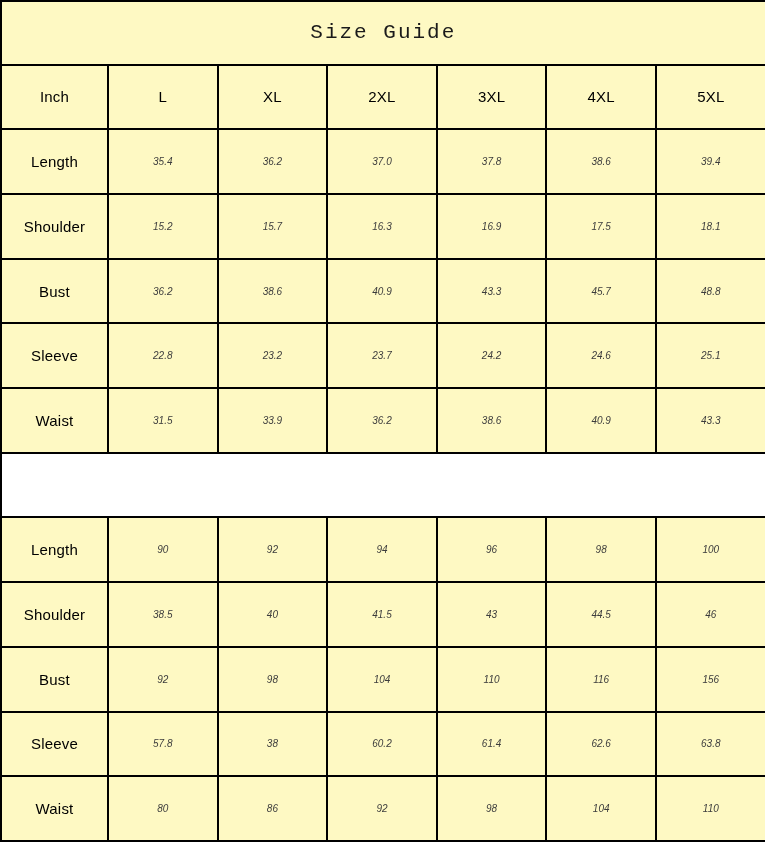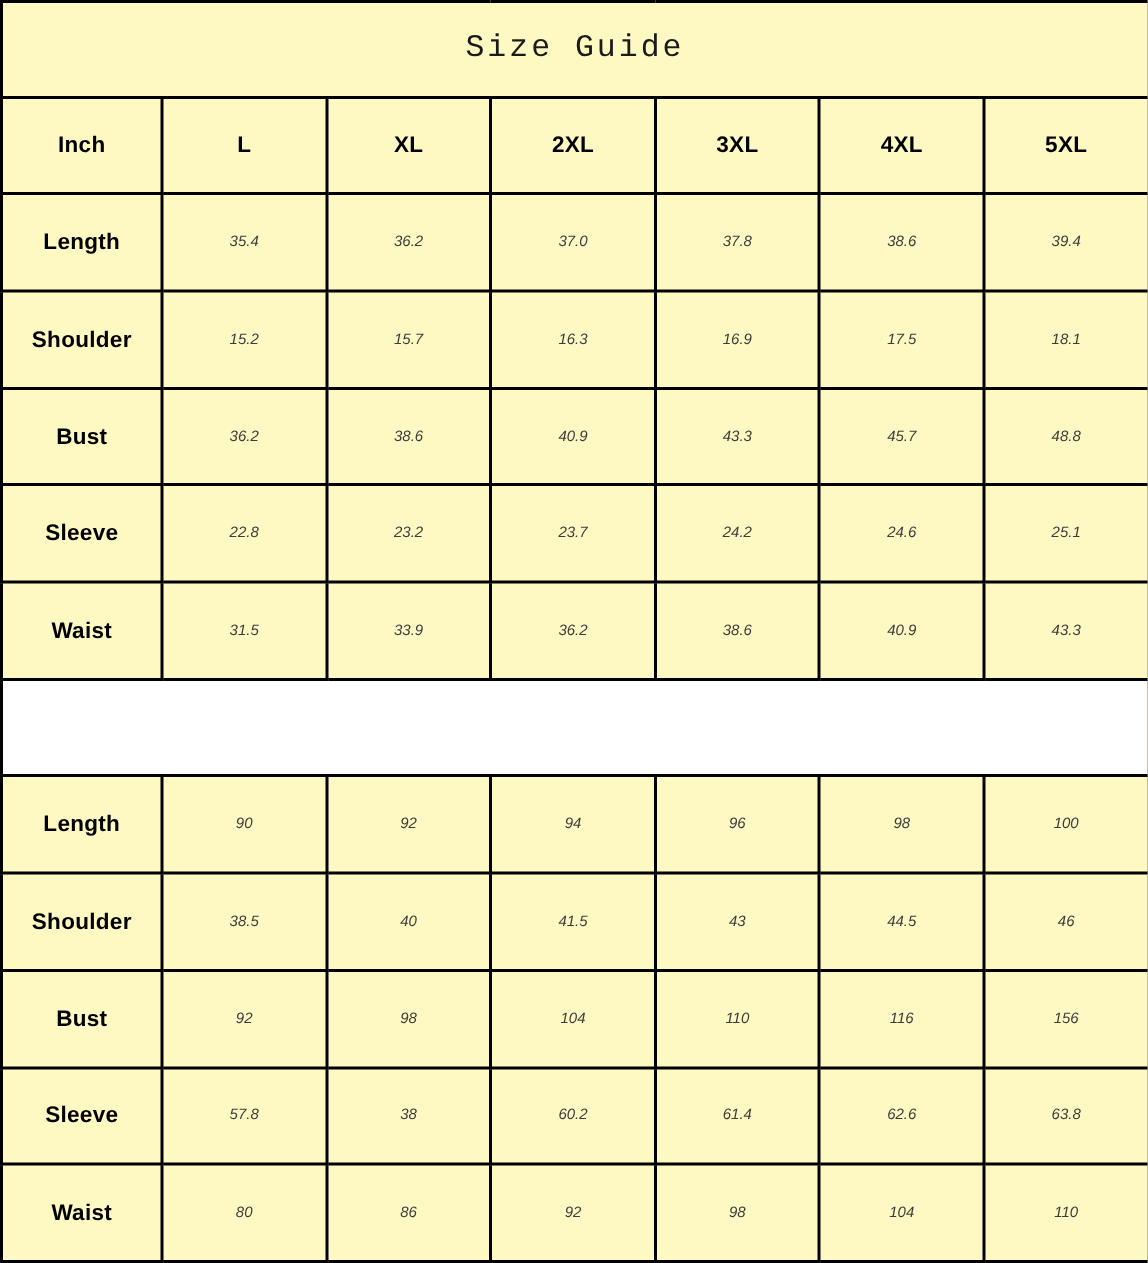--- a/index.html
+++ b/index.html
@@ -29,27 +29,27 @@
   tr.footer-row { height: 57px; }
   .title-cell {
     font-family: "Liberation Mono", "DejaVu Sans Mono", monospace;
     font-size: 21px;
     font-weight: 400;
     letter-spacing: 2px;
     color: #1a1a1a;
   }
   th.unit-cell, th.size-cell {
     font-size: 15px;
-    font-weight: 700;
+    font-weight: 400;
     color: #000000;
     letter-spacing: 0.2px;
   }
   th.label-cell {
     font-size: 15px;
-    font-weight: 700;
+    font-weight: 400;
     color: #000000;
     letter-spacing: 0.2px;
   }
   td.value-cell {
     font-size: 10px;
     font-weight: 400;
     color: #3c3c3c;
     font-style: italic;
   }
   td.spacer-cell { background: #ffffff; }

